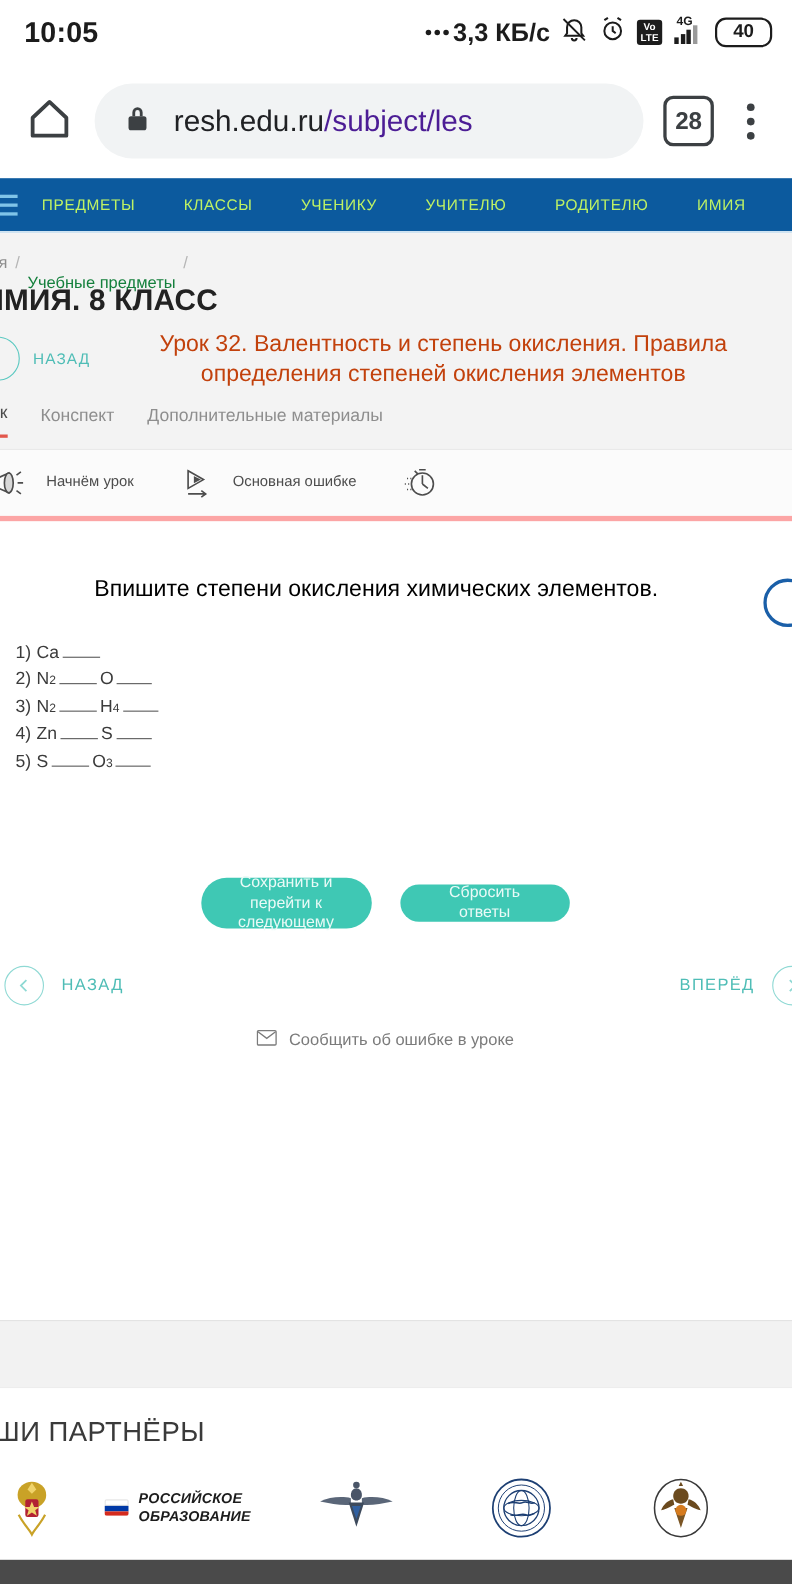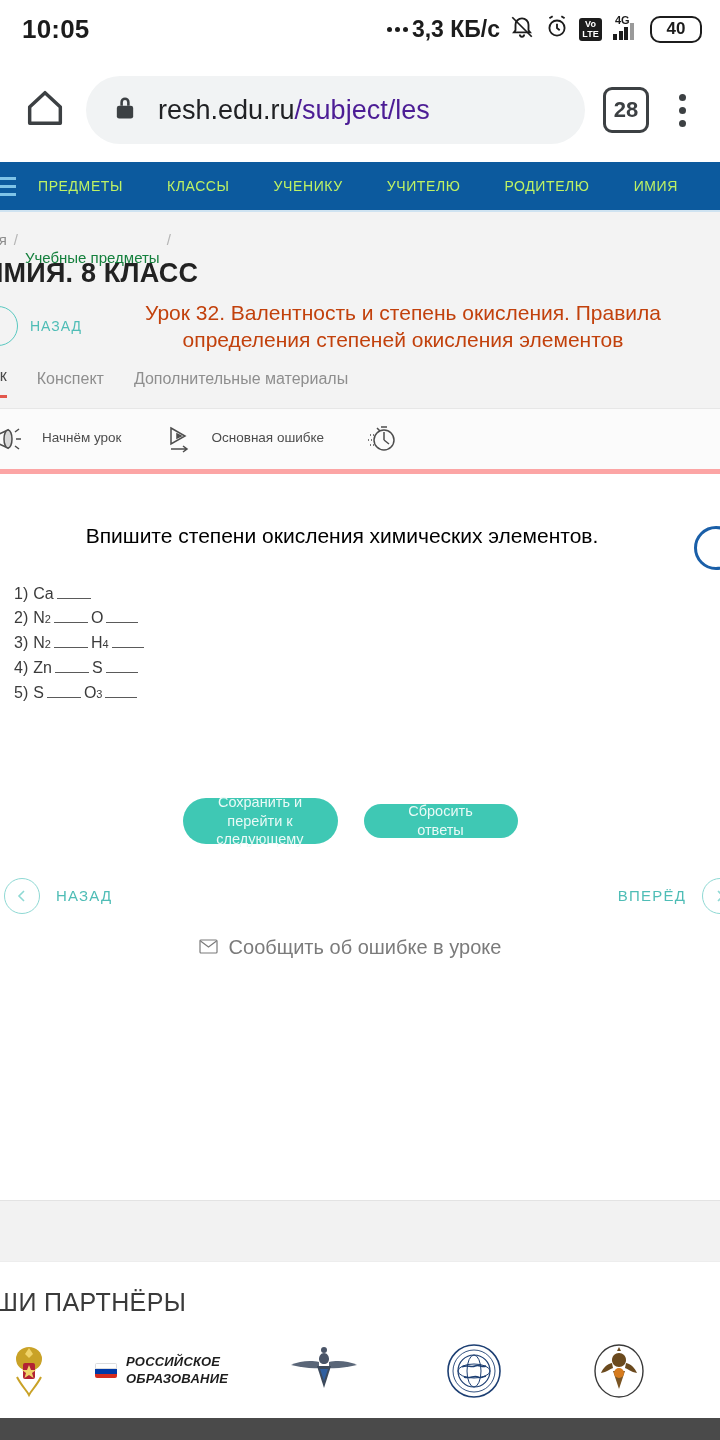--- a/index.html
+++ b/index.html
@@ -176,21 +176,21 @@
   .nav-next { display: flex; align-items: center; gap: 16px; margin-left: auto; margin-right: -18px; }
   .nav-circle {
     width: 36px; height: 36px; border-radius: 50%; border: 1.6px solid #8fd9d4;
     display: flex; align-items: center; justify-content: center; flex: none;
   }
   .nav-lbl { font-size: 15px; letter-spacing: 1.2px; color: #4fbdb6; }
 
   .report-row {
     display: flex; align-items: center; justify-content: center;
     gap: 11px; margin-top: 22px; padding-right: 20px;
-    font-size: 20px; color: #7b7b7b;
+    font-size: 15px; color: #7b7b7b;
   }
 
   
   .gray-band { height: 62px; background: #f2f2f2; border-top: 1px solid #e3e3e3; border-bottom: 1px solid #ededed; }
   .partners { background: #fff; padding-top: 26px; }
   .partners-title {
     font-size: 25px; color: #3a3a3a; letter-spacing: .4px; margin-left: -22px;
   }
   .logo-row { display: flex; align-items: center; margin-top: 26px; }
   .logo { height: 56px; display: flex; align-items: center; justify-content: center; flex: none; }

